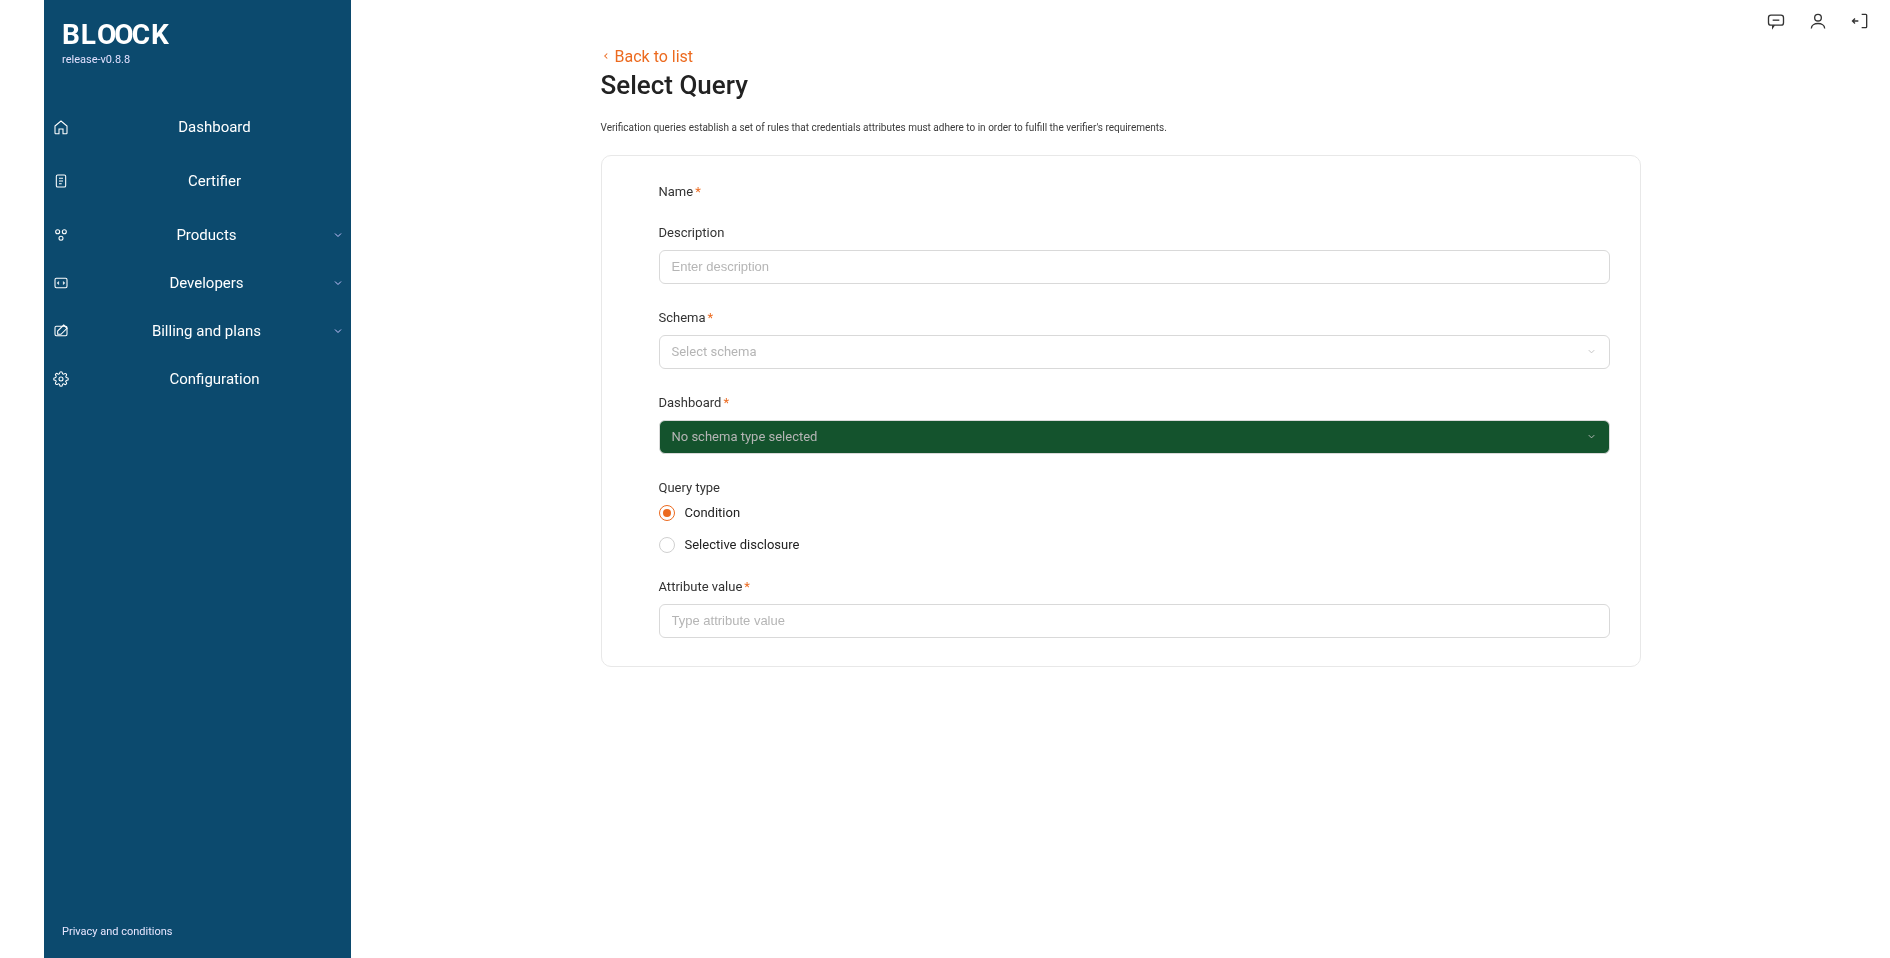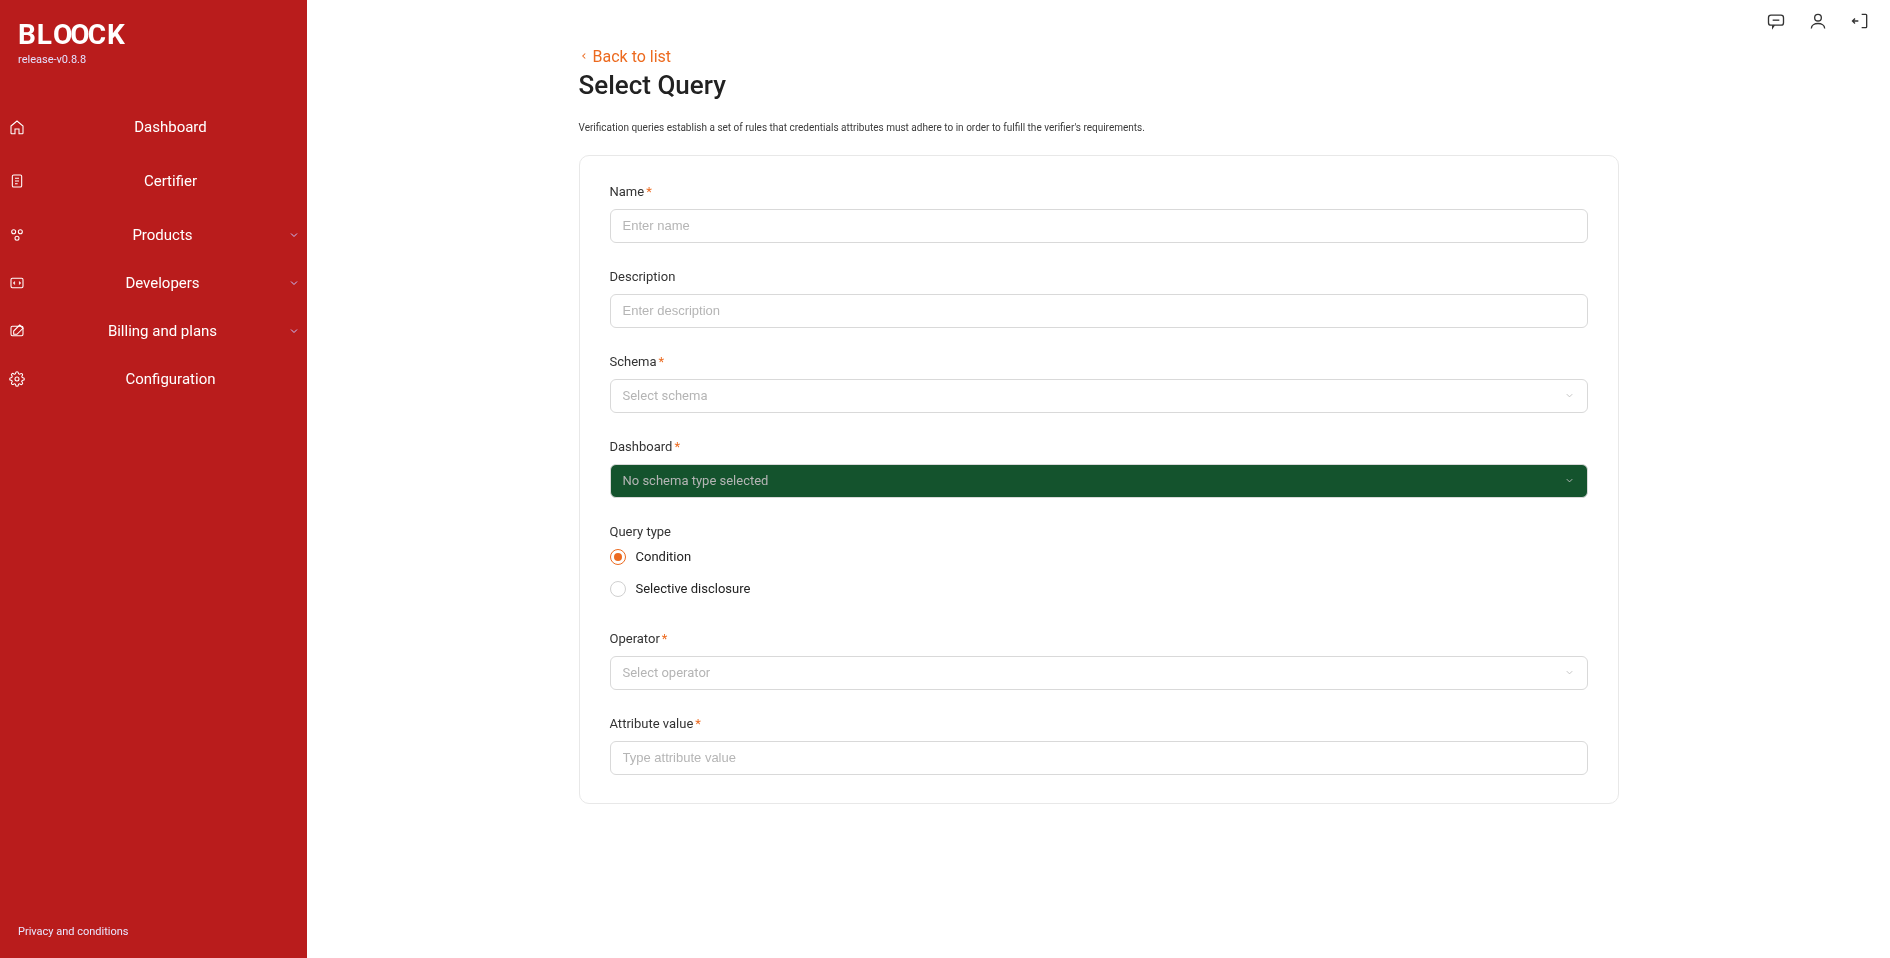--- a/index.html
+++ b/index.html
@@ -8,26 +8,27 @@
   background: #fff;
   color: #1a1a1a;
   display: flex;
   height: 100vh;
   overflow: hidden;
 }
 
 
 .sidebar {
   width: 307px;
-  background: #b91c1c;
+  background: #0c4a6e;
   color: #fff;
   display: flex;
   flex-direction: column;
   padding: 18px 0 10px 0;
   flex-shrink: 0;
+  margin-left: 44px;
 }
 .logo-wrap { padding: 0 18px 14px 18px; }
 .logo {
   font-size: 28px;
   font-weight: 700;
   letter-spacing: 1px;
   color: #fff;
 }
 .logo span.oo { letter-spacing: -2px; }
 .release {
@@ -121,21 +122,21 @@
 .page-desc {
   font-size: 10px;
   color: #3b3b3b;
   margin-bottom: 22px;
 }
 .form-card {
   border: 1px solid #e8e8e8;
   border-radius: 10px;
   padding: 28px 30px;
 }
-.form-group { margin-bottom: 26px; }
+.form-group { margin-bottom: 26px; margin-left: 27px; }
 .form-label {
   font-size: 13px;
   color: #333;
   margin-bottom: 10px;
   display: block;
 }
 .req { color: #ec6a1f; margin-left: 2px; }
 .text-input,
 .select-input {
   width: 100%;
@@ -297,21 +298,20 @@
       </div>
       <h1 class="page-title">Select Query</h1>
       <p class="page-desc">Verification queries establish a set of rules that credentials attributes must adhere to in order to fulfill the verifier's requirements.</p>
 
       <div class="form-card">
 
         <div class="form-group">
           <label class="form-label">
             <span>Name</span><span class="req">*</span>
           </label>
-          <input type="text" class="text-input" placeholder="Enter name" style="">
         </div>
 
         <div class="form-group">
           <label class="form-label">Description</label>
           <input type="text" class="text-input" placeholder="Enter description" style="">
         </div>
 
         <div class="form-group">
           <label class="form-label">
             <span>Schema</span><span class="req">*</span>
@@ -349,33 +349,20 @@
                 </span>
               <span class="radio-label">Condition</span>
             </div>
             <div class="radio-item">
               <span class="radio-circle"></span>
               <span class="radio-label">Selective disclosure</span>
             </div>
           </div>
         </div>
 
-        <div class="form-group" style="margin-top:34px;">
-          <label class="form-label">
-            <span>Operator</span><span class="req">*</span>
-          </label>
-          <div class="select-input">
-            <span class="select-placeholder">Select operator</span>
-            <span class="select-arrow">
-              <svg width="11" height="11" viewBox="0 0 24 24" fill="none" stroke="currentColor" stroke-width="2">
-                  <path d="m6 9 6 6 6-6"></path>
-                </svg>
-            </span>
-          </div>
-        </div>
 
         <div class="form-group" style="margin-bottom:0;">
           <label class="form-label">
             <span>Attribute value</span><span class="req">*</span>
           </label>
           <input type="text" class="text-input" placeholder="Type attribute value" style="">
         </div>
       </div>
     </div>
   </div>

